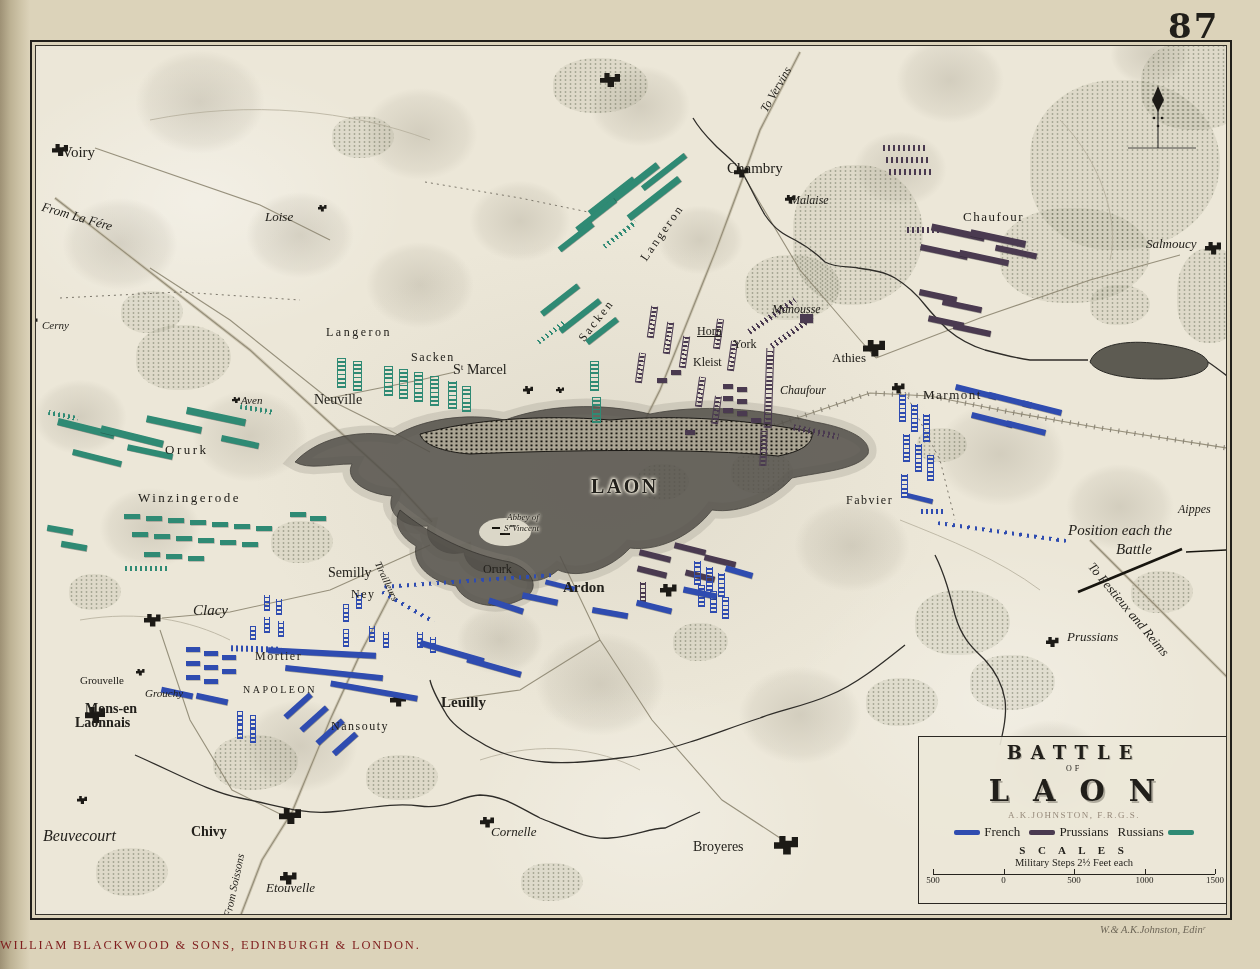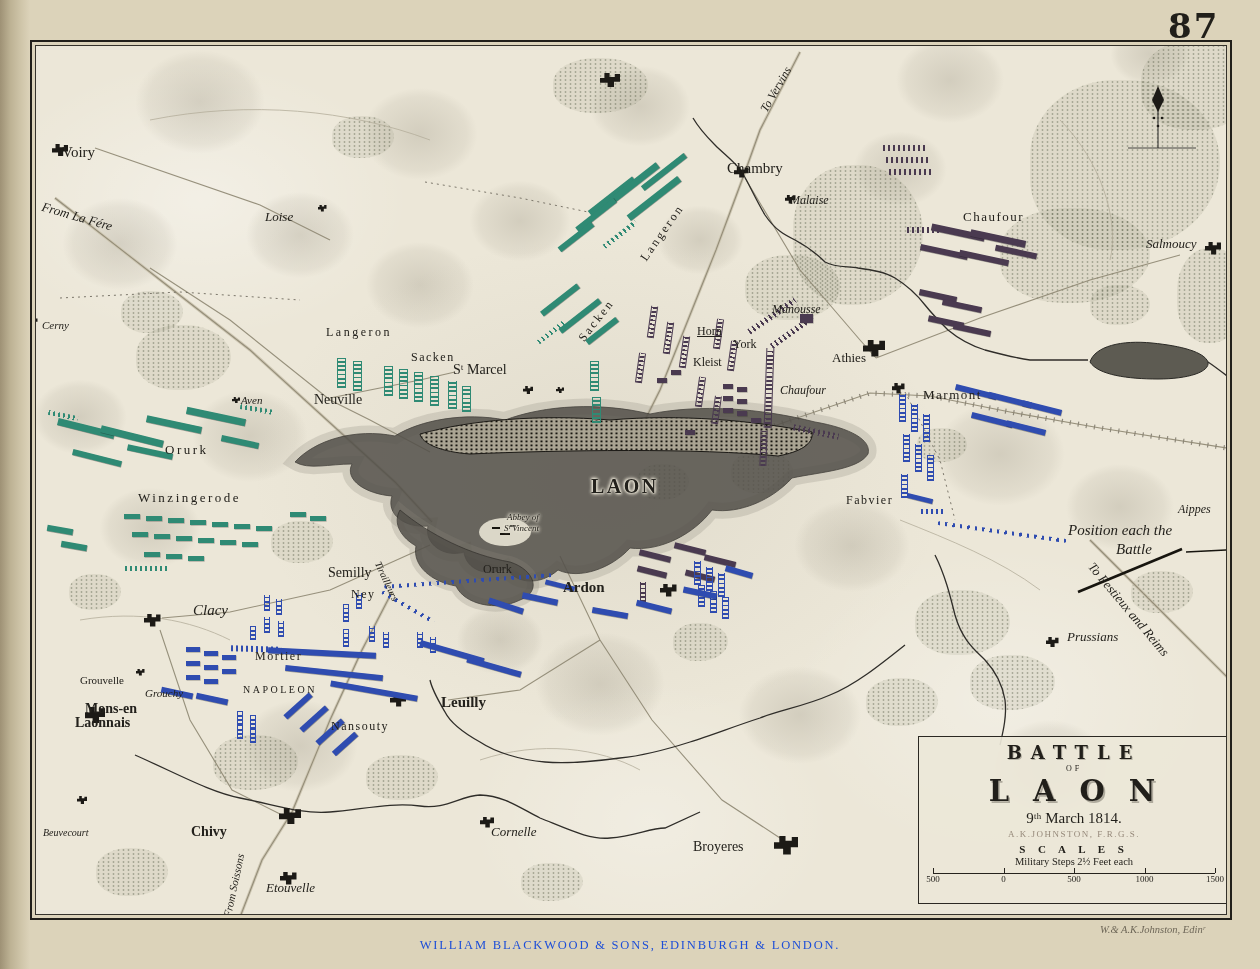--- a/index.html
+++ b/index.html
@@ -63,22 +63,22 @@
      background:repeating-linear-gradient(90deg,#37332c 0 2px,transparent 2px 4px);}
   .art-icon{display:inline-block;width:20px;height:8px;
      background:repeating-linear-gradient(90deg,#37332c 0 2px,transparent 2px 5px);}
   .c-scales{font-size:11px;letter-spacing:5px;margin-top:4px;font-weight:600;}
   .c-cap{font-size:10.5px;margin-top:1px;}
   .sbar{position:relative;height:5px;border-bottom:1.4px solid #26231d;margin:1px 14px 0;}
   .sbar .tick{position:absolute;bottom:0;width:1.2px;height:5px;background:#26231d;}
   .sticks{position:relative;height:10px;margin:0 14px;font-size:9px;}
   .sticks span{position:absolute;transform:translateX(-50%);top:0;}
   .engraver{position:absolute;left:1100px;top:924px;font-size:10.5px;color:#6e6758;font-style:italic;}
-  .imprint{position:absolute;left:0;right:0;top:938px;text-align:center;font-size:12.5px;
-     letter-spacing:1.8px;color:#1d4ed8;}
+  .imprint{position:absolute;left:0;right:0;top:938px;text-align:left;font-size:12.5px;
+     letter-spacing:1.8px;color:#7f1d1d;}
   .road-under{stroke:#cfc8b4;stroke-width:3;fill:none;}
   .road{stroke:#8d8671;stroke-width:1.1;fill:none;opacity:.9;}
   .ticksroad{stroke:#6f6a5e;stroke-width:5;fill:none;stroke-dasharray:1.2 7;opacity:.75;}
   .dottedpath{stroke:#7b766a;stroke-width:1;fill:none;stroke-dasharray:2 4;}
   .river{stroke:#2f2d29;stroke-width:1.3;fill:none;}
   .contour{stroke:#b4ad9a;stroke-width:.8;fill:none;}
 </style>
 </head>
 <body>
 
@@ -437,31 +437,44 @@
           <div class="lbl sp2" style="left: 243px; top: 685px; font-size: 10px;">NAPOLEON</div>
           <div class="lbl " style="left: 80px; top: 675px; font-size: 11px;">Grouvelle</div>
           <div class="lbl italic" style="left: 145px; top: 688px; font-size: 11px;">Grouchy</div>
           <div class="lbl bold" style="left: 85px; top: 702px; font-size: 14px;">Mons-en</div>
           <div class="lbl bold" style="left: 75px; top: 716px; font-size: 14px;">Laonnais</div>
           <div class="lbl sp1" style="left: 331px; top: 720px; font-size: 12px;">Nansouty</div>
           <div class="lbl bold" style="left: 441px; top: 695px; font-size: 15px;">Leuilly</div>
           <div class="lbl bold" style="left: 191px; top: 825px; font-size: 14px;">Chivy</div>
           <div class="lbl italic" style="left: 222px; top: 916px; font-size: 11px; transform: rotate(-78deg);">From Soissons</div>
           <div class="lbl italic" style="left: 266px; top: 881px; font-size: 13px;">Etouvelle</div>
-          <div class="lbl italic" style="left: 43px; top: 828px; font-size: 10px;">Beuvecourt</div>
+          <div class="lbl italic" style="left: 43px; top: 828px; font-size: 16px;">Beuvecourt</div>
           <div class="lbl italic" style="left: 491px; top: 825px; font-size: 13px;">Cornelle</div>
           <div class="lbl " style="left: 693px; top: 840px; font-size: 14px;">Broyeres</div>
         </div>
 
       <div class="cartouche">
         <div class="c-title1">BATTLE</div>
         <div class="c-of">OF</div>
         <div class="c-laon">LAON</div>
-        <div class="c-date">9ᵗʰ March 1814.</div>
         <div class="c-author">A.K.JOHNSTON, F.R.G.S.</div>
+        <div class="c-armies" id="armies-row">
+            <span class="army">
+              <span class="chip" style="background: rgb(47, 76, 176);"></span>
+              <span>French</span>
+            </span>
+            <span class="army">
+              <span class="chip" style="background: rgb(74, 58, 80);"></span>
+              <span>Prussians</span>
+            </span>
+            <span class="army">
+              <span>Russians</span>
+              <span class="chip" style="background: rgb(47, 138, 116);"></span>
+            </span>
+          </div>
         <div class="c-scales">S C A L E S</div>
         <div class="c-cap">Military Steps 2½ Feet each</div>
         <div class="sbar" id="sbar1">
             <span class="tick" style="left: 0%;"></span>
             <span class="tick" style="left: 25%;"></span>
             <span class="tick" style="left: 50%;"></span>
             <span class="tick" style="left: 75%;"></span>
             <span class="tick" style="left: 100%;"></span>
           </div>
         <div class="sticks" id="sticks1">

